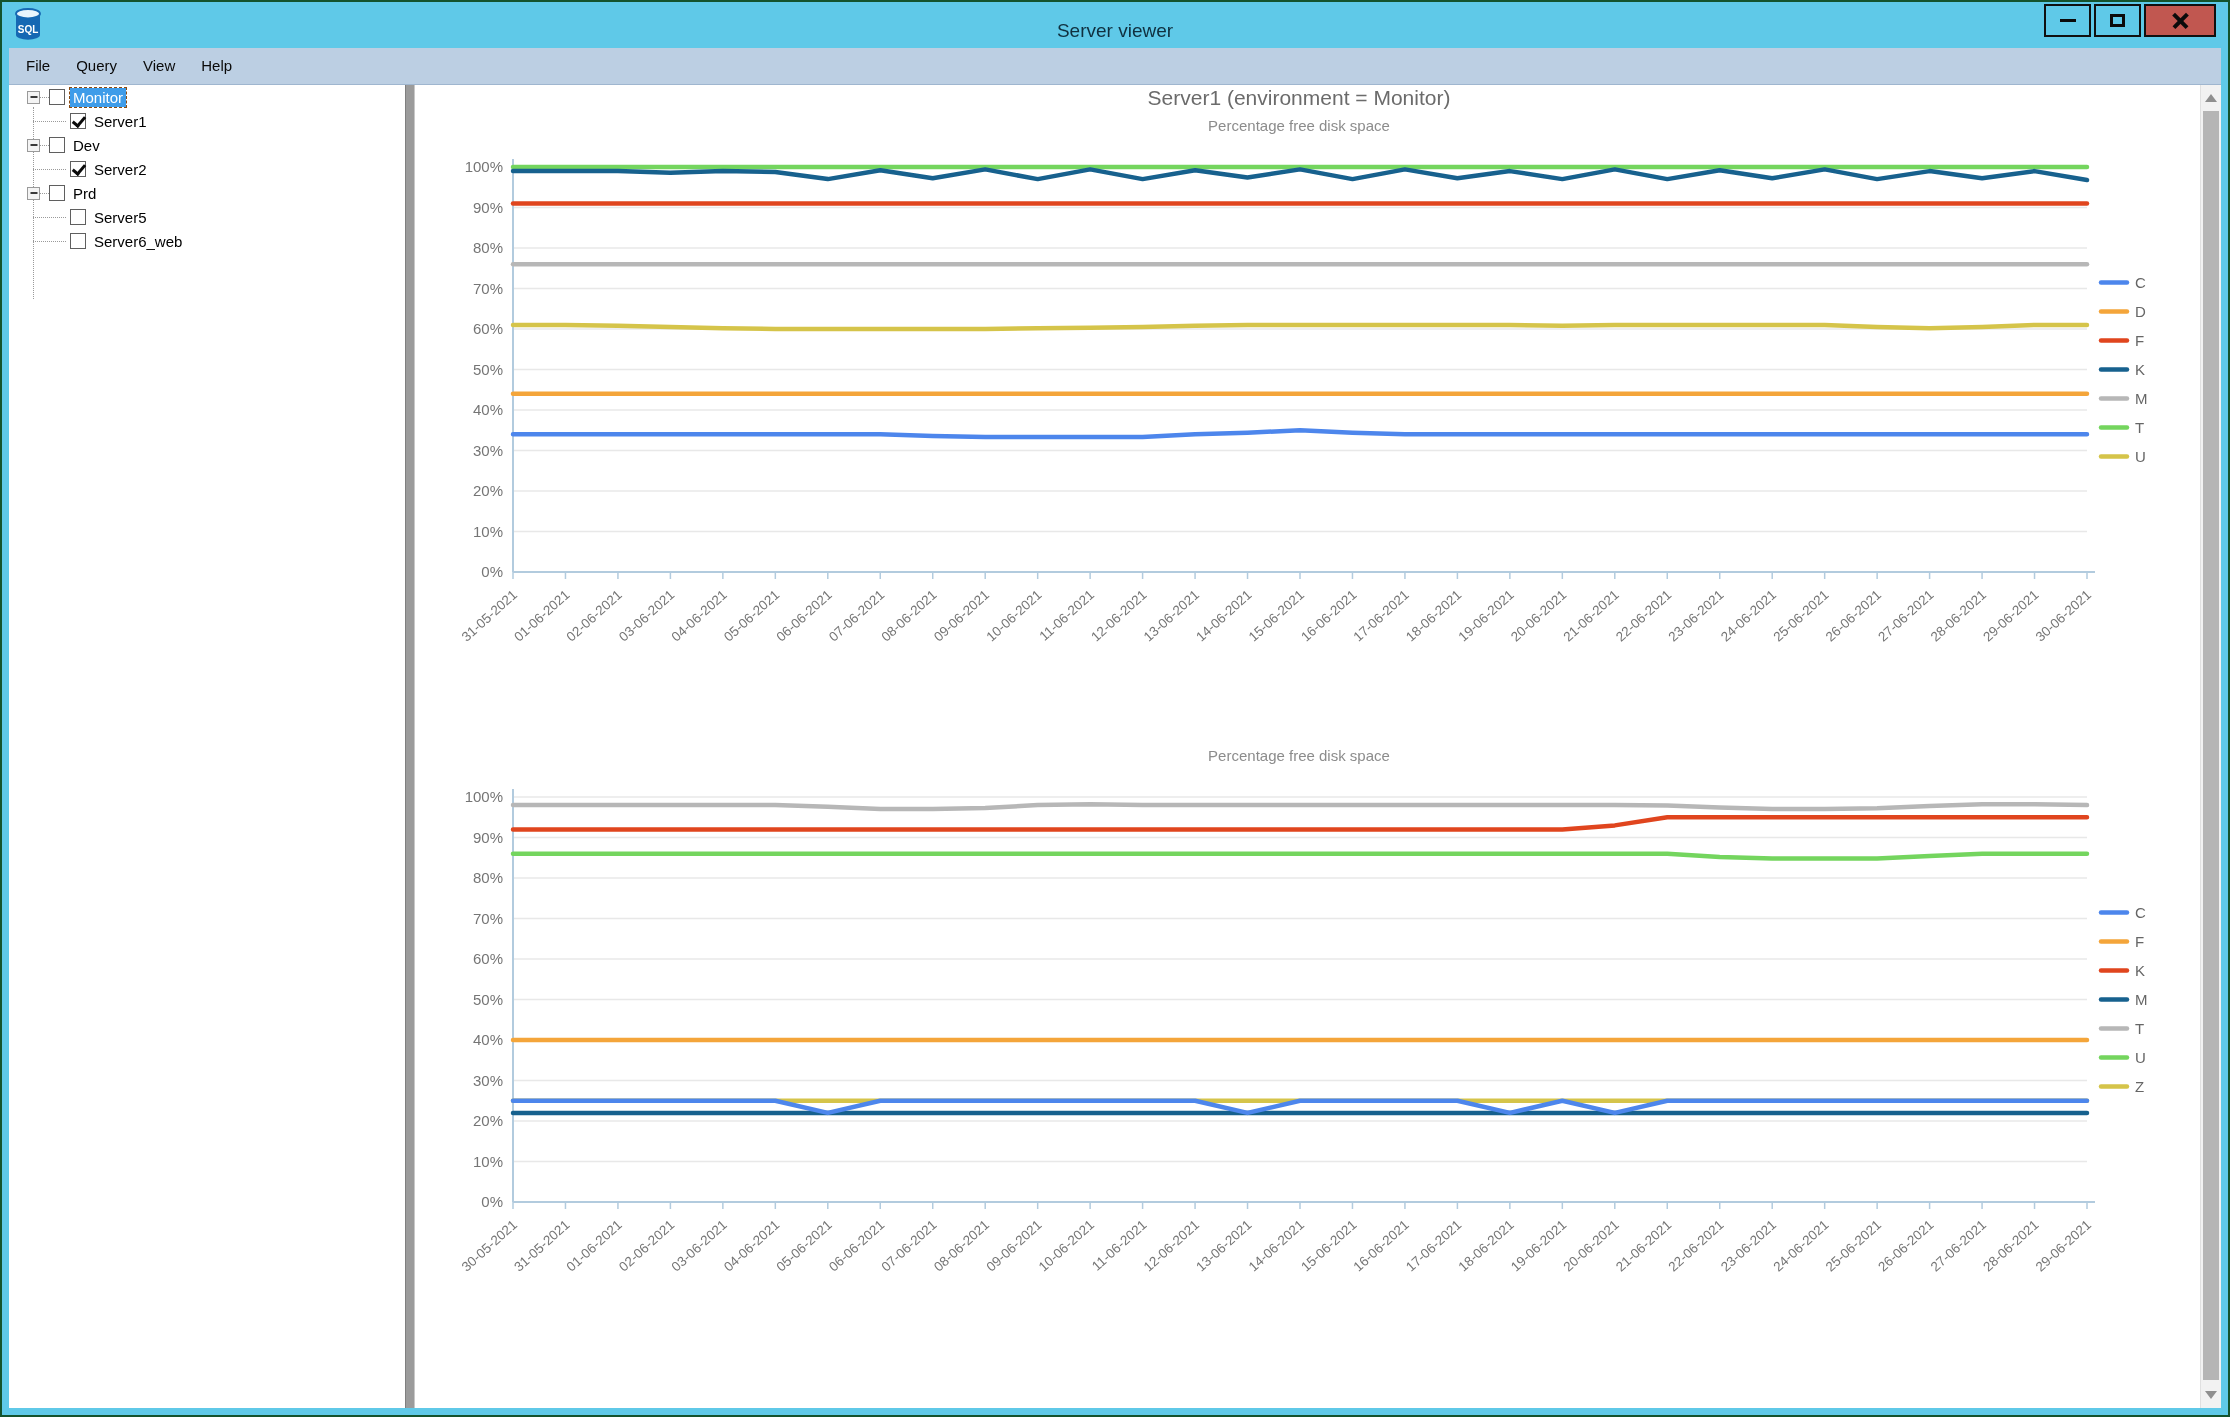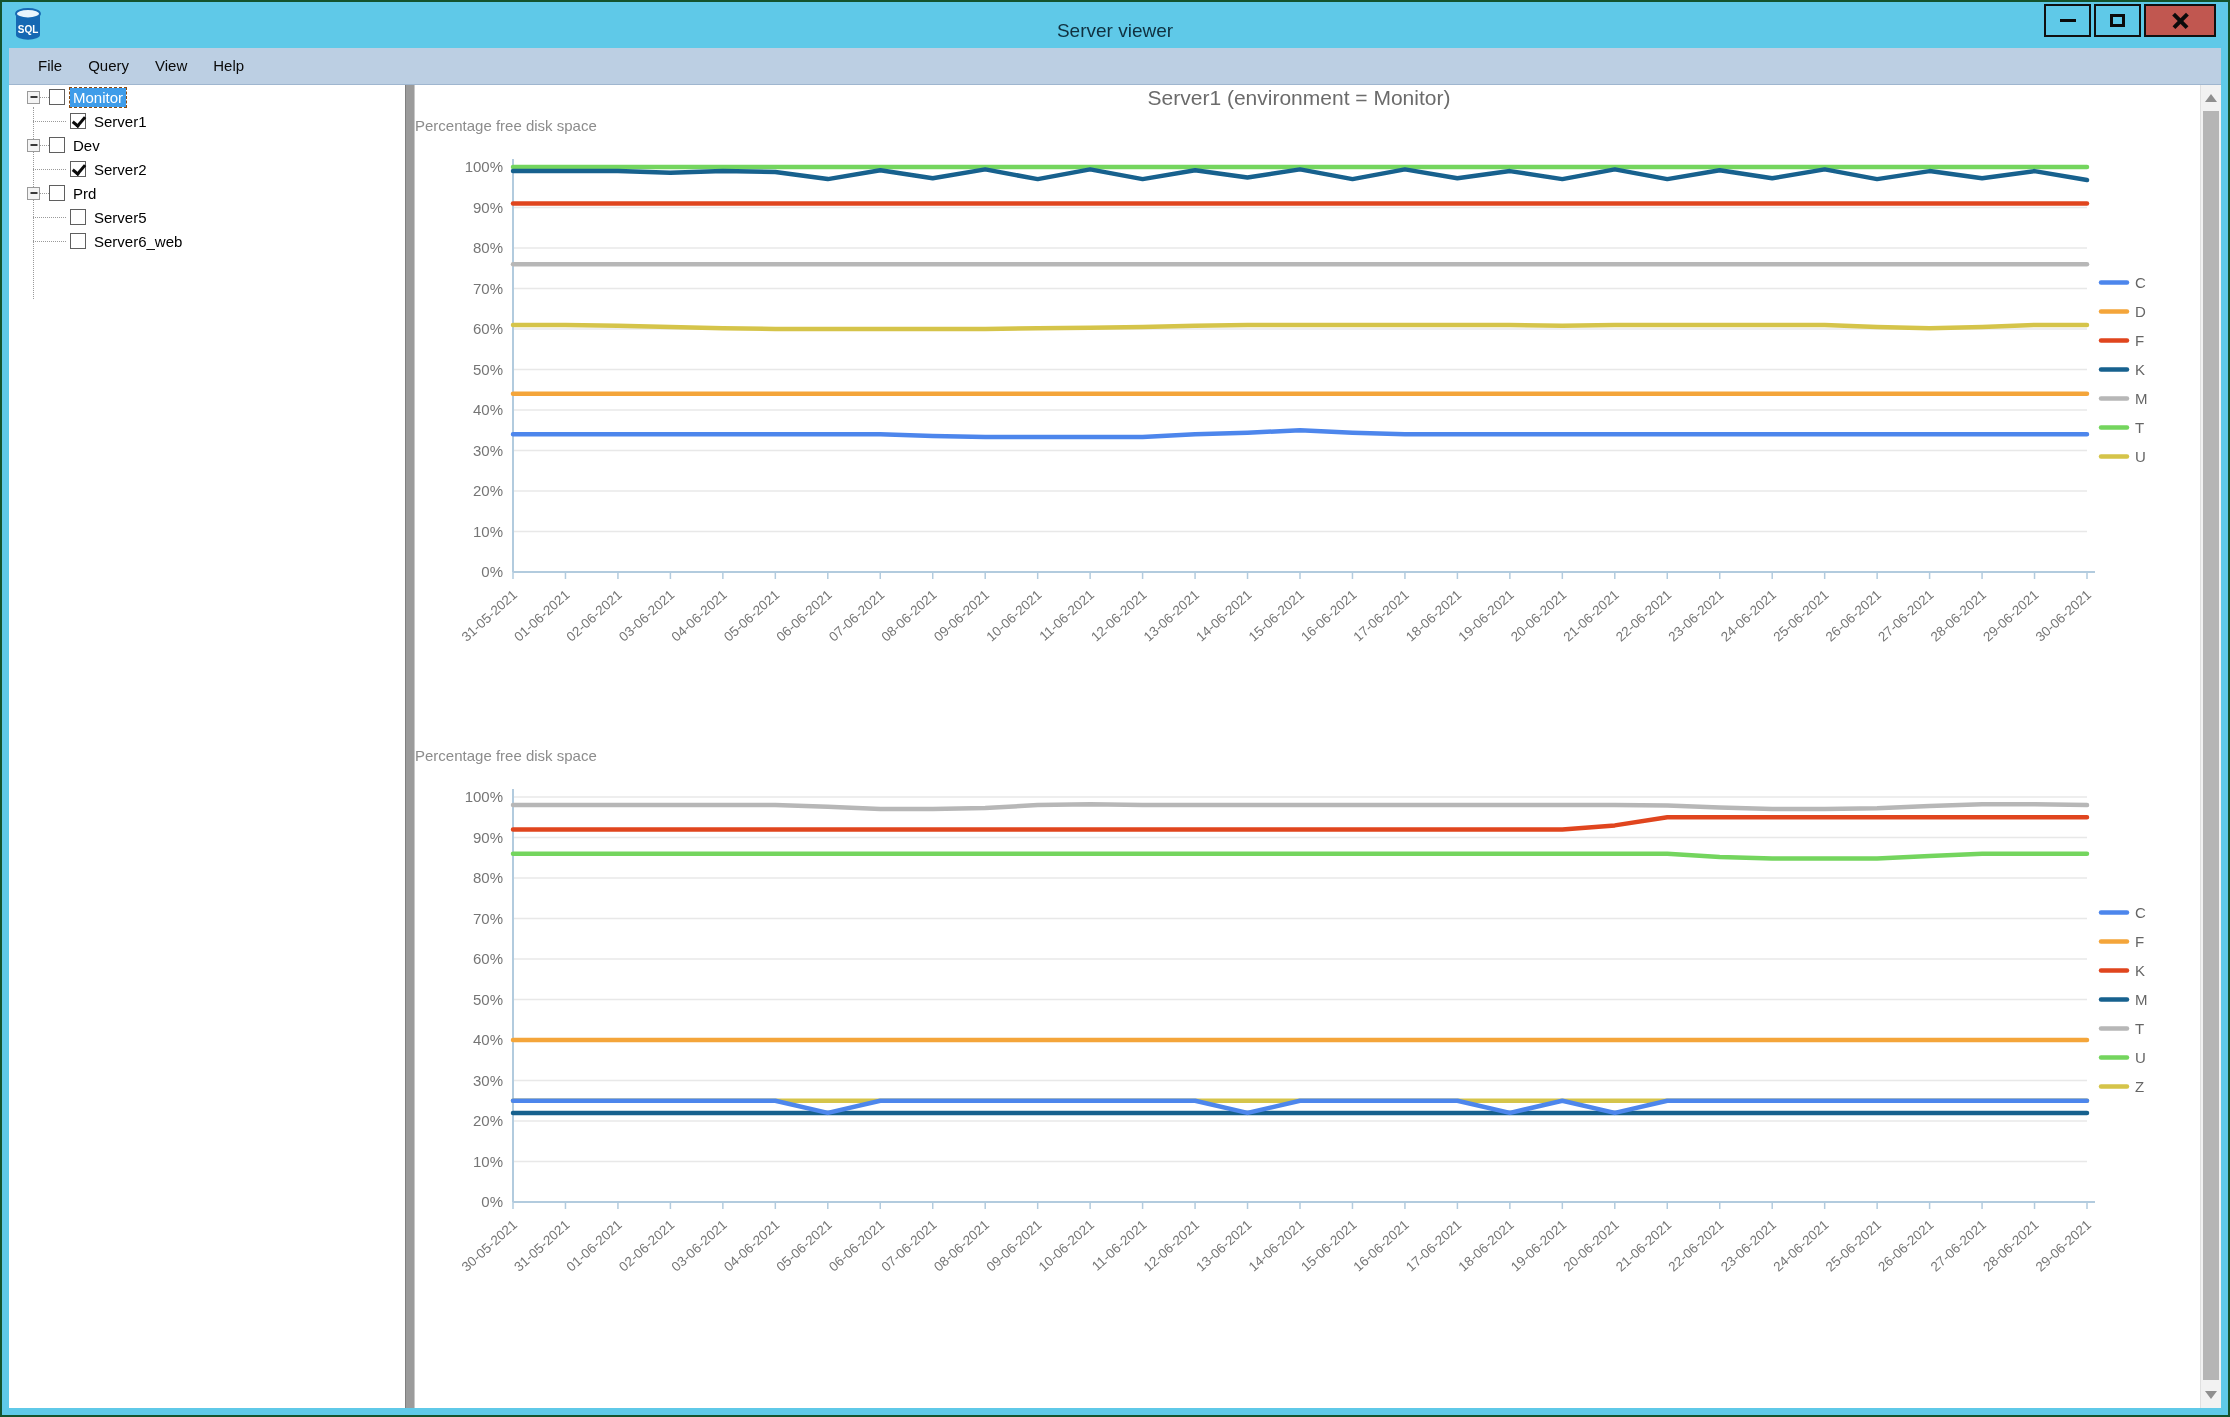--- a/index.html
+++ b/index.html
@@ -13,21 +13,21 @@
   .wbtn.min,.wbtn.max{width:47px;}
   .wbtn.close{width:72px;background:#c15750;}
   .min-glyph{width:16px;height:3px;background:#0b0b0b;}
   .max-glyph{width:15px;height:13px;border:3px solid #0b0b0b;box-sizing:border-box;}
   .close-glyph{position:relative;width:19px;height:19px;}
   .close-glyph::before,.close-glyph::after{content:'';position:absolute;left:0;top:8px;width:19px;height:3.5px;background:#0b0b0b;}
   .close-glyph::before{transform:rotate(45deg);}
   .close-glyph::after{transform:rotate(-45deg);}
   
   .frame{margin:0 7px 7px 7px;height:1360px;display:flex;flex-direction:column;}
-  .menubar{height:36px;background:#bccfe3;border-bottom:1px solid #9fb6cf;display:flex;align-items:center;padding-left:16px;font-size:15px;color:#0a0a0a;}
+  .menubar{height:36px;background:#bccfe3;border-bottom:1px solid #9fb6cf;display:flex;align-items:center;padding-left:4px;font-size:15px;color:#0a0a0a;}
   .mitem{padding:0 13px;line-height:36px;cursor:default;}
   
   .bodyarea{flex:1;display:flex;background:#fff;min-height:0;}
   .tree-panel{width:396px;background:#fff;padding:0 0 0 12px;font-size:15px;position:relative;box-sizing:border-box;overflow:hidden;}
   .tree-vline{position:absolute;width:0;border-left:1px dotted #9a9a9a;}
   .trow{height:24px;display:flex;align-items:center;position:relative;}
   .trow.root{margin-left:6px;}
   .trow.child{margin-left:12px;}
   .expander{width:13px;height:13px;box-sizing:border-box;border:1px solid #9a9a9a;background:#f4f4f4;position:relative;flex:0 0 auto;z-index:2;}
   .expander::after{content:'';position:absolute;left:50%;top:50%;width:7px;height:2px;background:#3a3a3a;transform:translate(-50%,-50%);}
@@ -37,21 +37,21 @@
   .lconn.pass::before{height:25px;}
   .lconn::after{content:'';position:absolute;left:0;top:12px;width:33px;border-top:1px dotted #9a9a9a;}
   .cb{width:16px;height:16px;box-sizing:border-box;border:1px solid #5f5f5f;background:#fff;position:relative;margin-right:5px;flex:0 0 auto;}
   .cb.checked::after{content:'';position:absolute;left:4px;top:0px;width:5px;height:10px;border:solid #0a0a0a;border-width:0 3px 3px 0;transform:rotate(40deg);}
   .tlabel{padding:1px 3px;white-space:nowrap;color:#000;}
   .tlabel.selected{background:#3e9ce9;color:#fff;outline:1px dashed #8a4a10;}
   .splitter{width:8px;background:#9b9b9b;border-left:1px solid #7f7f7f;border-right:1px solid #c8c8c8;cursor:ew-resize;}
   
   .chart-area{flex:1;background:#fff;overflow:hidden;}
   .chart-title{width:1768px;text-align:center;font-size:21px;line-height:26px;height:26px;color:#6b6b6b;margin-bottom:6px;}
-  .chart-sub{width:1768px;text-align:left;font-size:15px;line-height:18px;height:18px;color:#8c8c8c;margin-bottom:12px;}
+  .chart-sub{width:1768px;text-align:center;font-size:15px;line-height:18px;height:18px;color:#8c8c8c;margin-bottom:12px;}
   svg.plot{display:block;}
   svg.plot text.ytick{font-family:"Liberation Sans",sans-serif;font-size:15px;fill:#757575;}
   svg.plot text.xtick{font-family:"Liberation Sans",sans-serif;font-size:13.5px;fill:#757575;}
   svg.plot text.ltext{font-family:"Liberation Sans",sans-serif;font-size:15px;fill:#666;}
   
   .vscroll{width:21px;background:#f2f2f2;border-left:1px solid #e0e0e0;position:relative;box-sizing:border-box;}
   .sarrow{position:absolute;left:0;width:100%;height:22px;display:flex;align-items:center;justify-content:center;cursor:pointer;}
   .sarrow.up{top:2px;}
   .sarrow.down{bottom:2px;}
   .tri-up{width:0;height:0;border-left:6px solid transparent;border-right:6px solid transparent;border-bottom:8px solid #8f8f8f;}

